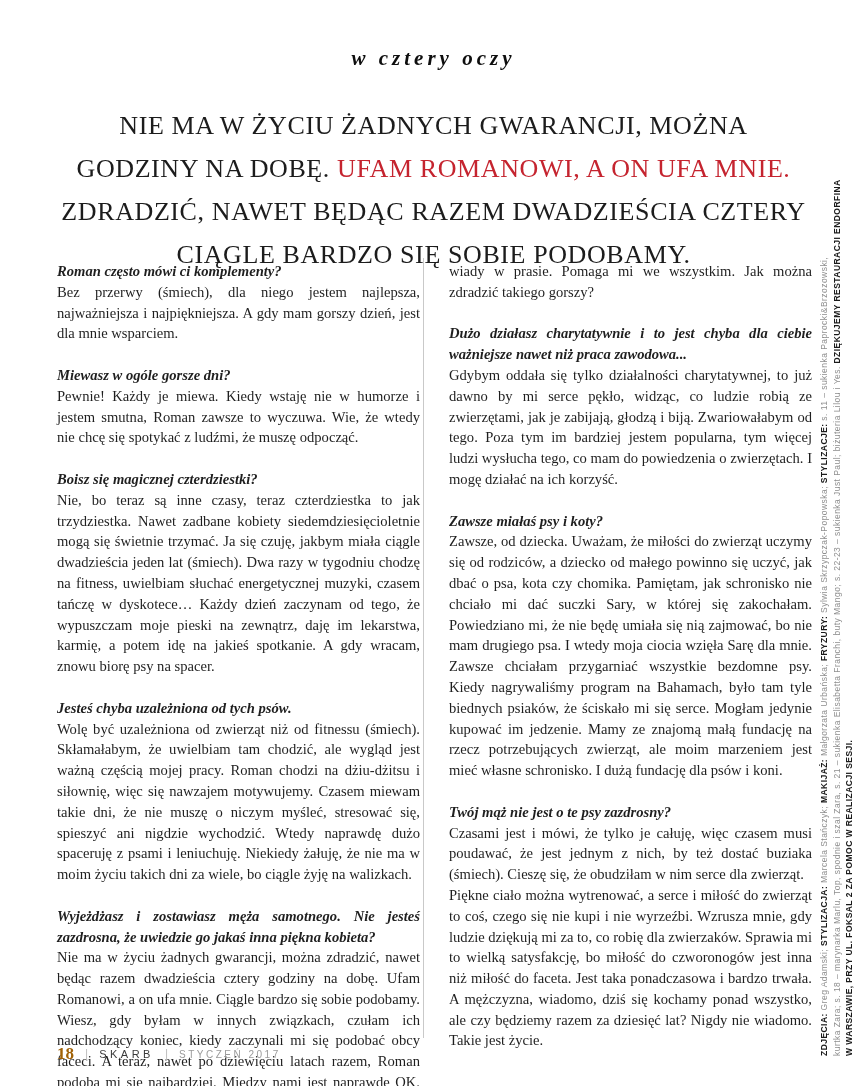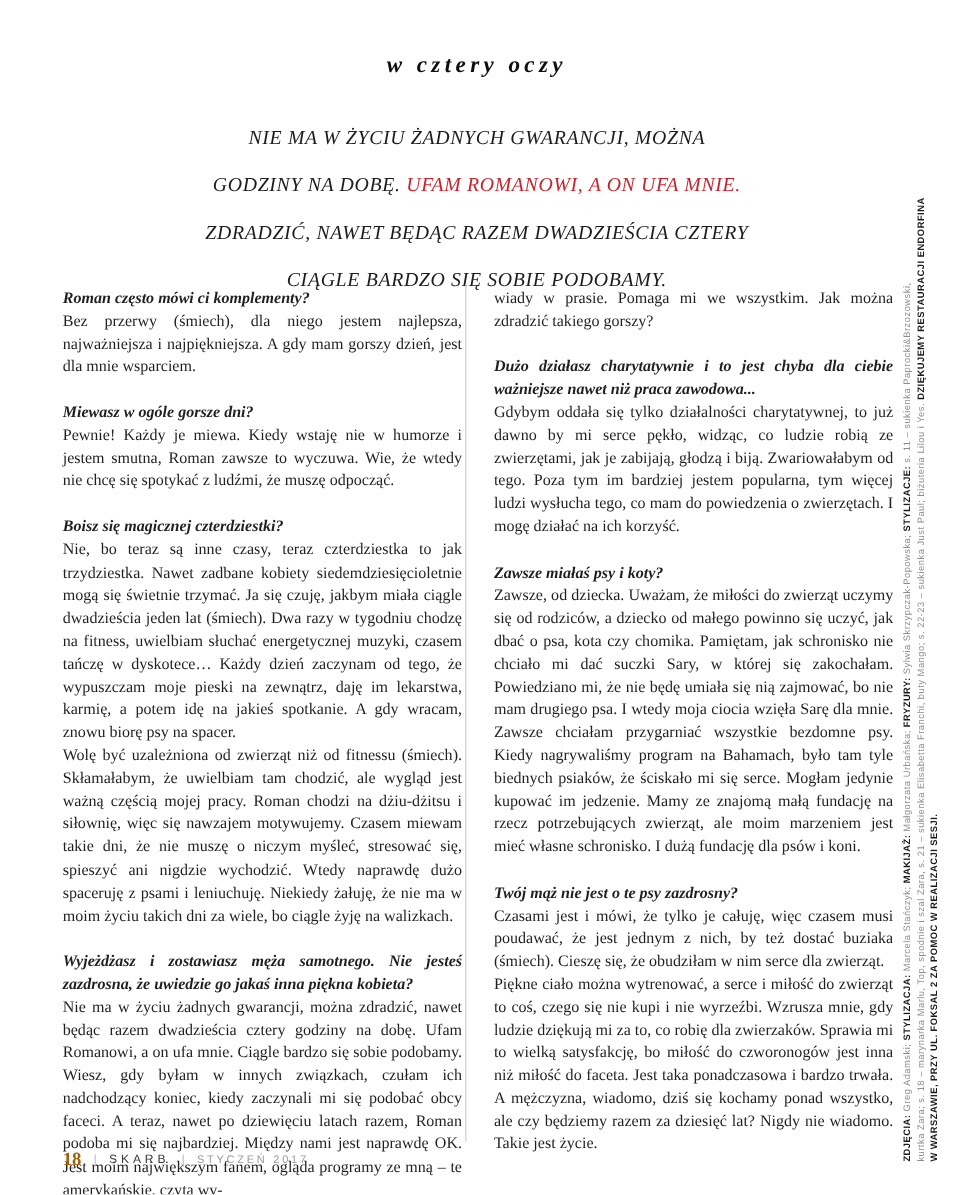--- a/index.html
+++ b/index.html
@@ -25,26 +25,25 @@
     color: #0e0e0e;
   }
   .headline {
     position: absolute;
     top: 104px; left: 0;
     width: 867px;
     text-align: center;
   }
   .hl-line {
     font-family: "Liberation Serif", serif;
-    font-size: 18px;
+    font-size: 26px;
     line-height: 43px;
     letter-spacing: 0.6px;
     color: #1c1c1c;
     white-space: nowrap;
-    font-style: italic;
   }
   .red { color: #c5242f; }
   .col {
     position: absolute;
     top: 261px;
     width: 363px;
     text-align: justify;
     font-family: "Liberation Serif", serif;
     font-size: 14.6px;
     line-height: 20.8px;
@@ -112,20 +111,21 @@
       <div class="hl-line"><span>CIĄGLE BARDZO SIĘ SOBIE PODOBAMY.</span></div>
     </div>
 
   <div class="col col-left">
       <p class="q">Roman często mówi ci komplementy?</p>
       <p class="a">Bez przerwy (śmiech), dla niego jestem najlepsza, najważniejsza i najpiękniejsza. A gdy mam gorszy dzień, jest dla mnie wsparciem.</p>
       <p class="q">Miewasz w ogóle gorsze dni?</p>
       <p class="a">Pewnie! Każdy je miewa. Kiedy wstaję nie w humorze i jestem smutna, Roman zawsze to wyczuwa. Wie, że wtedy nie chcę się spotykać z ludźmi, że muszę odpocząć.</p>
       <p class="q">Boisz się magicznej czterdziestki?</p>
       <p class="a">Nie, bo teraz są inne czasy, teraz czterdziestka to jak trzydziestka. Nawet zadbane kobiety siedemdziesięcioletnie mogą się świetnie trzymać. Ja się czuję, jakbym miała ciągle dwadzieścia jeden lat (śmiech). Dwa razy w tygodniu chodzę na fitness, uwielbiam słuchać energetycznej muzyki, czasem tańczę w dyskotece… Każdy dzień zaczynam od tego, że wypuszczam moje pieski na zewnątrz, daję im lekarstwa, karmię, a potem idę na jakieś spotkanie. A gdy wracam, znowu biorę psy na spacer.</p>
+      <p class="q">Jesteś chyba uzależniona od tych psów.</p>
       <p class="a">Wolę być uzależniona od zwierząt niż od fitnessu (śmiech). Skłamałabym, że uwielbiam tam chodzić, ale wygląd jest ważną częścią mojej pracy. Roman chodzi na dżiu-dżitsu i siłownię, więc się nawzajem motywujemy. Czasem miewam takie dni, że nie muszę o niczym myśleć, stresować się, spieszyć ani nigdzie wychodzić. Wtedy naprawdę dużo spaceruję z psami i leniuchuję. Niekiedy żałuję, że nie ma w moim życiu takich dni za wiele, bo ciągle żyję na walizkach.</p>
       <p class="q">Wyjeżdżasz i zostawiasz męża samotnego. Nie jesteś zazdrosna, że uwiedzie go jakaś inna piękna kobieta?</p>
       <p class="a">Nie ma w życiu żadnych gwarancji, można zdradzić, nawet będąc razem dwadzieścia cztery godziny na dobę. Ufam Romanowi, a on ufa mnie. Ciągle bardzo się sobie podobamy. Wiesz, gdy byłam w innych związkach, czułam ich nadchodzący koniec, kiedy zaczynali mi się podobać obcy faceci. A teraz, nawet po dziewięciu latach razem, Roman podoba mi się najbardziej. Między nami jest naprawdę OK. Jest moim największym fanem, ogląda programy ze mną – te amerykańskie, czyta wy-</p>
     </div>
 
   <div class="divider"></div>
 
   <div class="col col-right">
       <p class="a">wiady w prasie. Pomaga mi we wszystkim. Jak można zdradzić takiego gorszy?</p>
       <p class="q">Dużo działasz charytatywnie i to jest chyba dla ciebie ważniejsze nawet niż praca zawodowa...</p>

